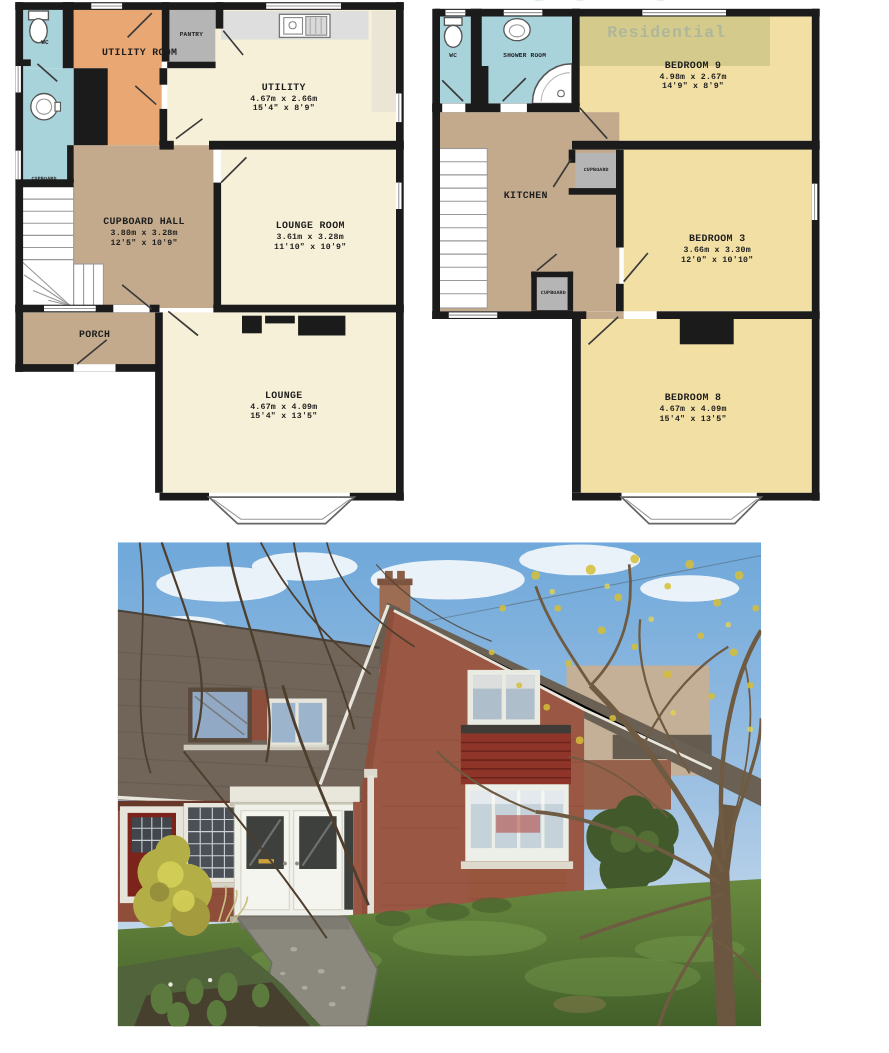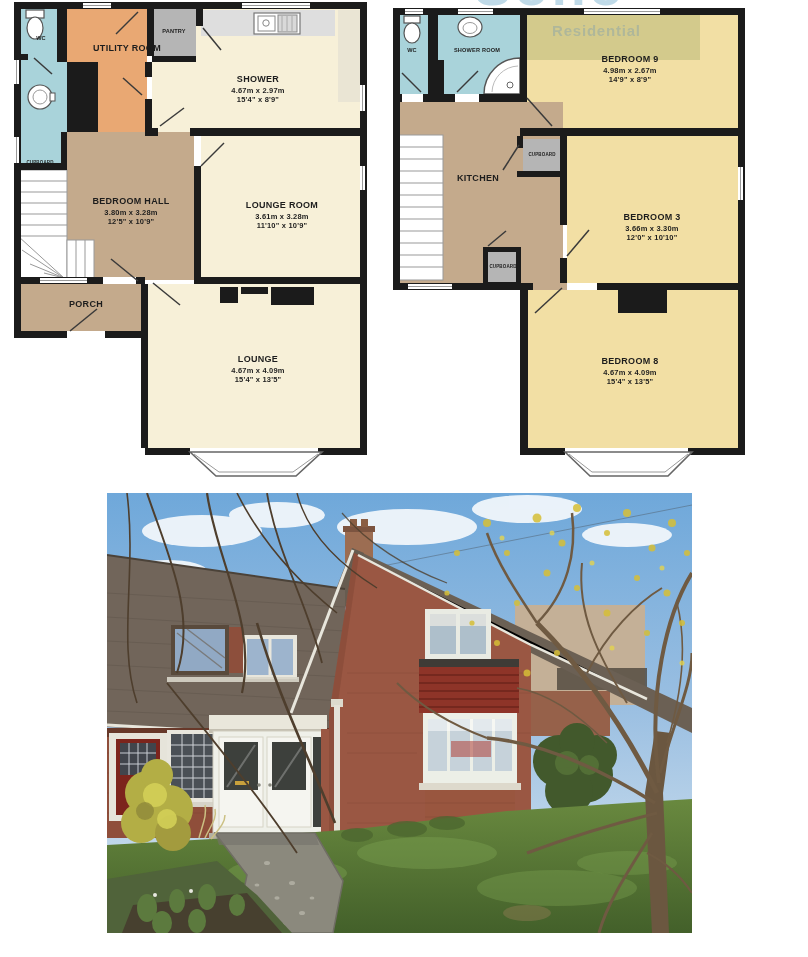--- a/index.html
+++ b/index.html
@@ -1,17 +1,17 @@
 <!DOCTYPE html>
 <html><head>
 <meta charset="utf-8">
 <style>
   html,body{margin:0;padding:0;background:#fff;}
   .canvas{position:relative;width:808px;height:957px;background:#ffffff;overflow:hidden;
-          font-family:Liberation Sans, sans-serif;}
+          font-family:Liberation Mono, monospace;}
   .gfx{position:absolute;left:0;top:0;}
   .plabel{position:absolute;transform:translate(-50%,-50%);text-align:center;color:#1d1d1d;
           font-weight:bold;line-height:1.3;white-space:nowrap;}
   .rname{font-size:9px;letter-spacing:.3px;}
   .rdim{font-size:7.5px;letter-spacing:.2px;}
   .plabel.small{transform:translate(-50%,-50%) scale(.62);}
   .plabel.tiny{transform:translate(-50%,-50%) scale(.5);}
   .soho-clip{position:absolute;left:468px;top:0;width:245px;height:8px;overflow:hidden;}
   .soho-text{position:absolute;left:6px;top:-47px;font-size:56px;font-weight:bold;
              color:#b9d7e6;letter-spacing:3px;opacity:.9;}
@@ -513,29 +513,29 @@
 <div class="plabel small" style="left:41px;top:39px">
   <div class="rname">WC</div>
     </div>
 <div class="plabel" style="left:127px;top:49px">
   <div class="rname">UTILITY ROOM</div>
     </div>
 <div class="plabel small" style="left:174px;top:32px">
   <div class="rname">PANTRY</div>
     </div>
 <div class="plabel" style="left:258px;top:90px">
-  <div class="rname">SHOWER</div>
-  <div class="rdim">4.67m x 2.97m</div>
+  <div class="rname">UTILITY</div>
+  <div class="rdim">4.67m x 2.66m</div>
   <div class="rdim">15'4" x 8'9"</div>
     </div>
 <div class="plabel tiny" style="left:40px;top:163px">
   <div class="rname">CUPBOARD</div>
     </div>
 <div class="plabel" style="left:131px;top:212px">
-  <div class="rname">BEDROOM HALL</div>
+  <div class="rname">CUPBOARD HALL</div>
   <div class="rdim">3.80m x 3.28m</div>
   <div class="rdim">12'5" x 10'9"</div>
     </div>
 <div class="plabel" style="left:282px;top:216px">
   <div class="rname">LOUNGE ROOM</div>
   <div class="rdim">3.61m x 3.28m</div>
   <div class="rdim">11'10" x 10'9"</div>
     </div>
 <div class="plabel" style="left:86px;top:305px">
   <div class="rname">PORCH</div>

